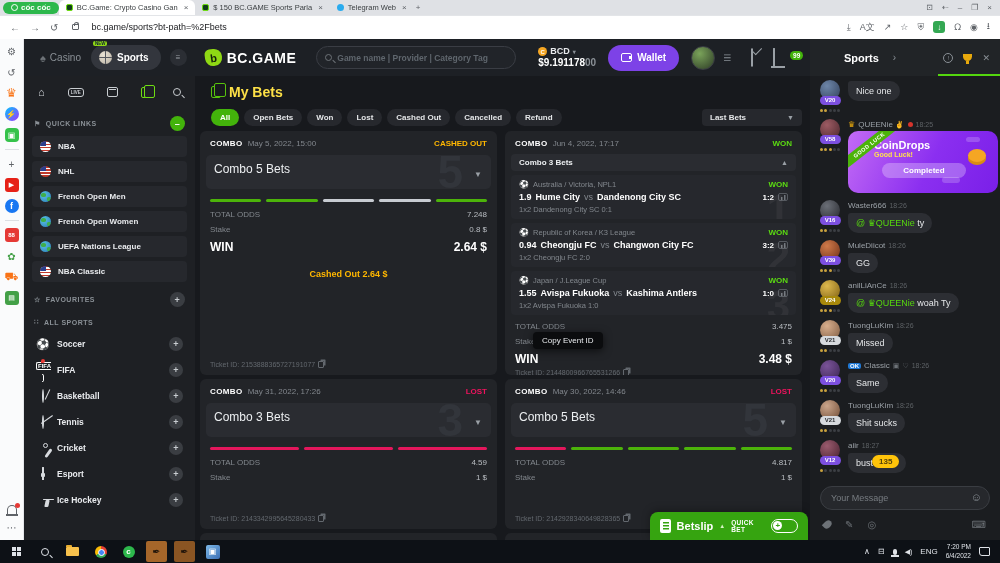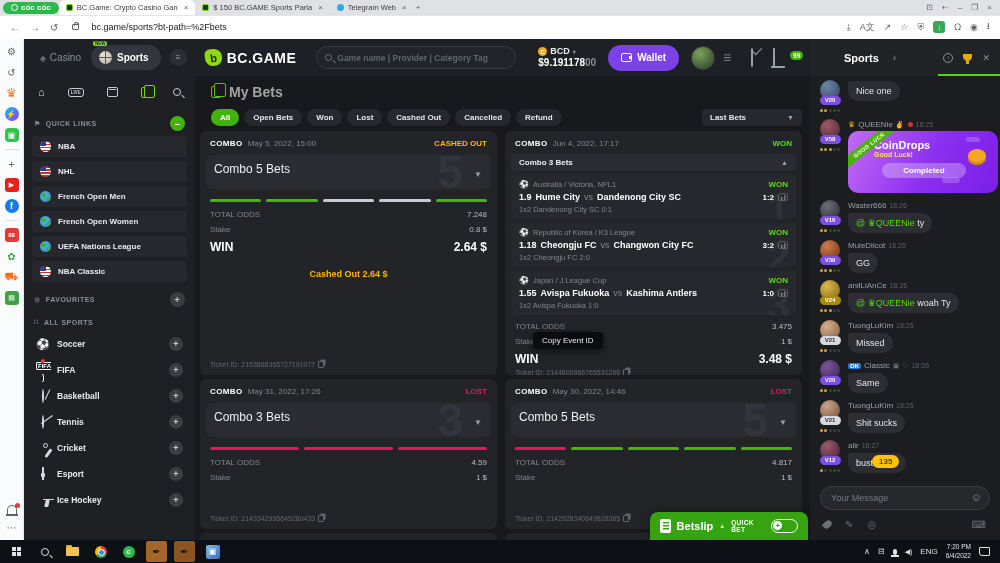--- a/index.html
+++ b/index.html
@@ -180,21 +180,21 @@
   .hset:after{content:"";position:absolute;right:-2px;top:5px;width:3px;height:4px;background:#d7dade;border-radius:1px;}
   .skate{position:relative;width:11px;height:10px;margin:0 auto;}
   .skate:before{content:"";position:absolute;left:2px;top:0;width:4px;height:7px;background:#d7dade;border-radius:1px;transform:skewX(-12deg);}
   .skate:after{content:"";position:absolute;left:0;bottom:0;width:11px;height:1.5px;background:#d7dade;border-radius:2px;}
 
   
   .main{position:absolute;left:195px;top:76px;width:615px;height:464px;background:#17191d;overflow:hidden;}
   .mhead{position:absolute;left:16px;top:8px;display:flex;align-items:center;gap:8px;}
   .mbets-ic{width:10px;height:12px;border:1.6px solid #58c20d;border-radius:2px;position:relative;}
   .mbets-ic:after{content:"";position:absolute;left:2px;top:-4px;width:10px;height:12px;border:1.6px solid #58c20d;border-radius:2px;background:#17191d;}
-  .mtitle{color:#a3a3a3;font-size:14px;font-weight:bold;}
+  .mtitle{color:#fde047;font-size:14px;font-weight:bold;}
   .fbar{position:absolute;left:16px;right:8px;top:33px;display:flex;gap:5px;align-items:center;}
   .pill{height:17px;padding:0 9px;border-radius:9px;background:#26282d;color:#e4e6e8;font-size:8px;font-weight:bold;display:flex;align-items:center;}
   .pill.on{background:#43b30b;color:#fff;}
   .sortdd{margin-left:auto;width:100px;height:17px;background:#26282d;border-radius:4px;display:flex;align-items:center;padding:0 8px;color:#e4e6e8;font-size:8px;font-weight:bold;}
   .sortdd .car{margin-left:auto;color:#9aa0a6;font-size:7px;}
   .cards{position:absolute;left:5px;right:8px;top:55px;display:grid;grid-template-columns:1fr 1fr;grid-template-rows:244px 150px 40px;gap:4px 8px;}
   .card{background:#222428;border-radius:6px;padding:8px 10px;position:relative;overflow:hidden;font-size:8px;}
   .c-head{display:flex;align-items:center;gap:5px;}
   .combo{font-weight:bold;color:#fff;font-size:8px;letter-spacing:.4px;}
   .c-date{color:#82878d;font-size:8px;}
@@ -545,21 +545,21 @@
           <div class="m3">1x2 Dandenong City SC  0:1</div>
           <div class="mghost">1</div>
         </div>
         <div class="match">
           <div class="m1">
               <span class="ball">⚽</span>
               <span>Republic of Korea / K3 League</span>
               <span class="wn">WON</span>
             </div>
           <div class="m2">
-              <span>1.18</span>
+              <span>0.94</span>
               <span>Cheongju FC</span>
               <span class="vs">vs</span>
               <span>Changwon City FC</span>
               <span class="sc">3:2</span>
               <span class="barsic"></span>
             </div>
           <div class="m3">1x2 Cheongju FC  2:0</div>
           <div class="mghost">2</div>
         </div>
         <div class="match">

